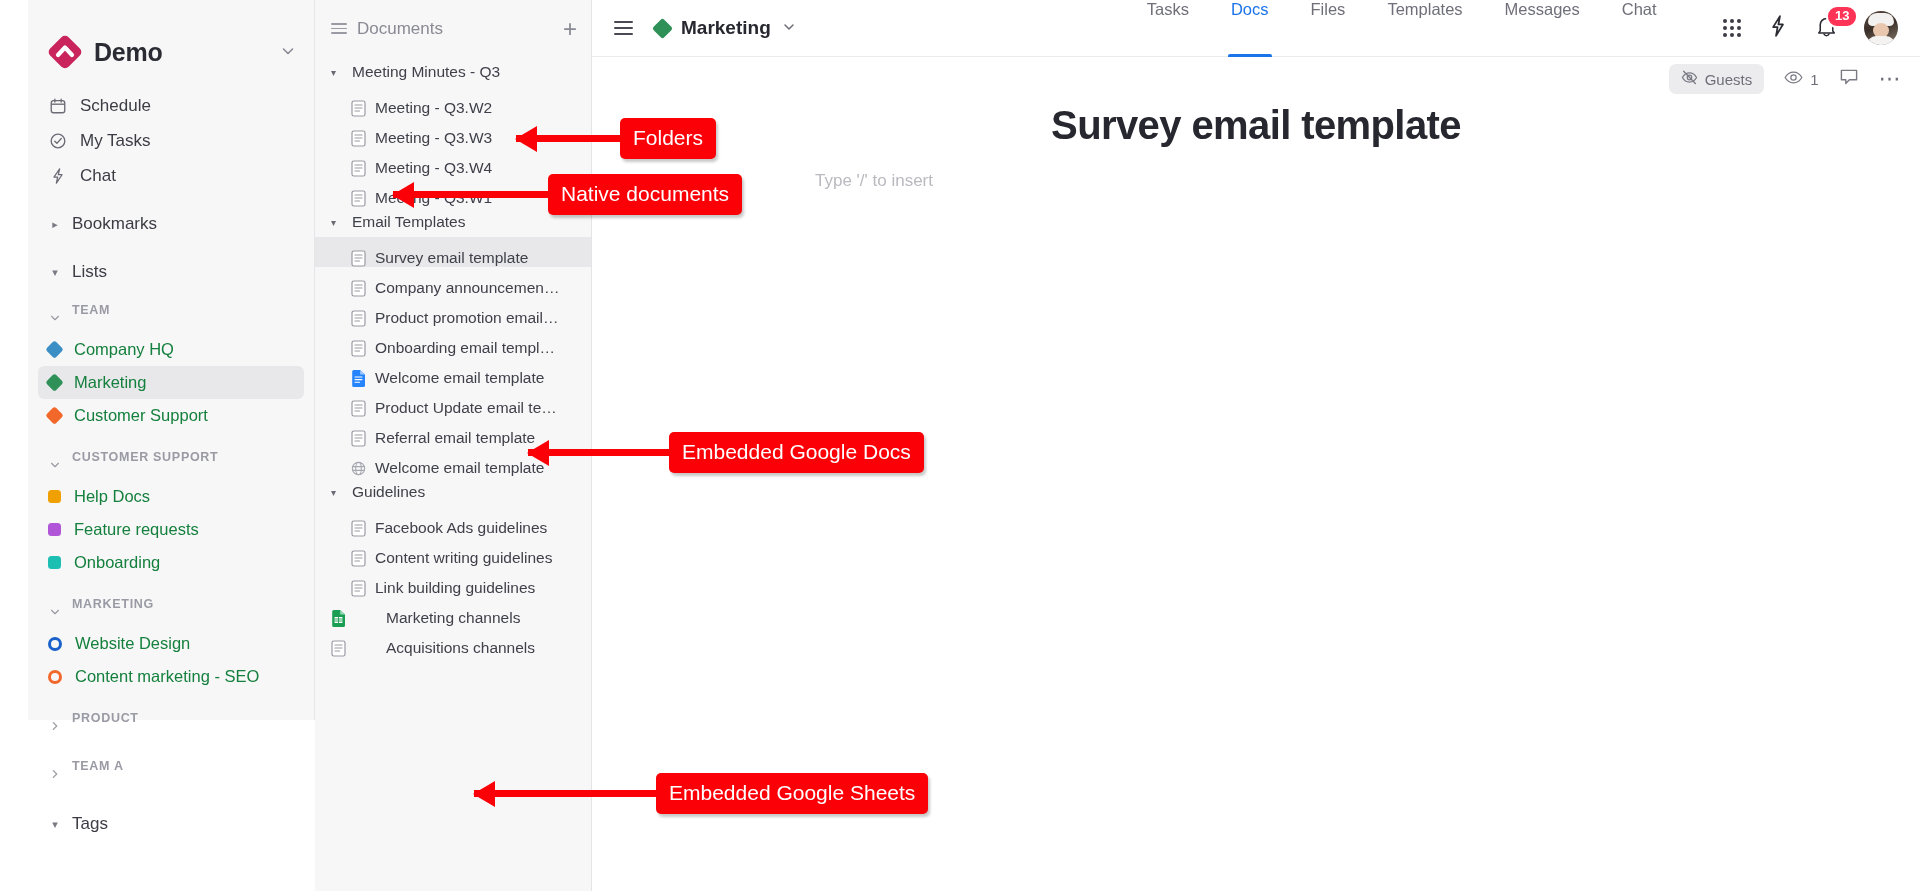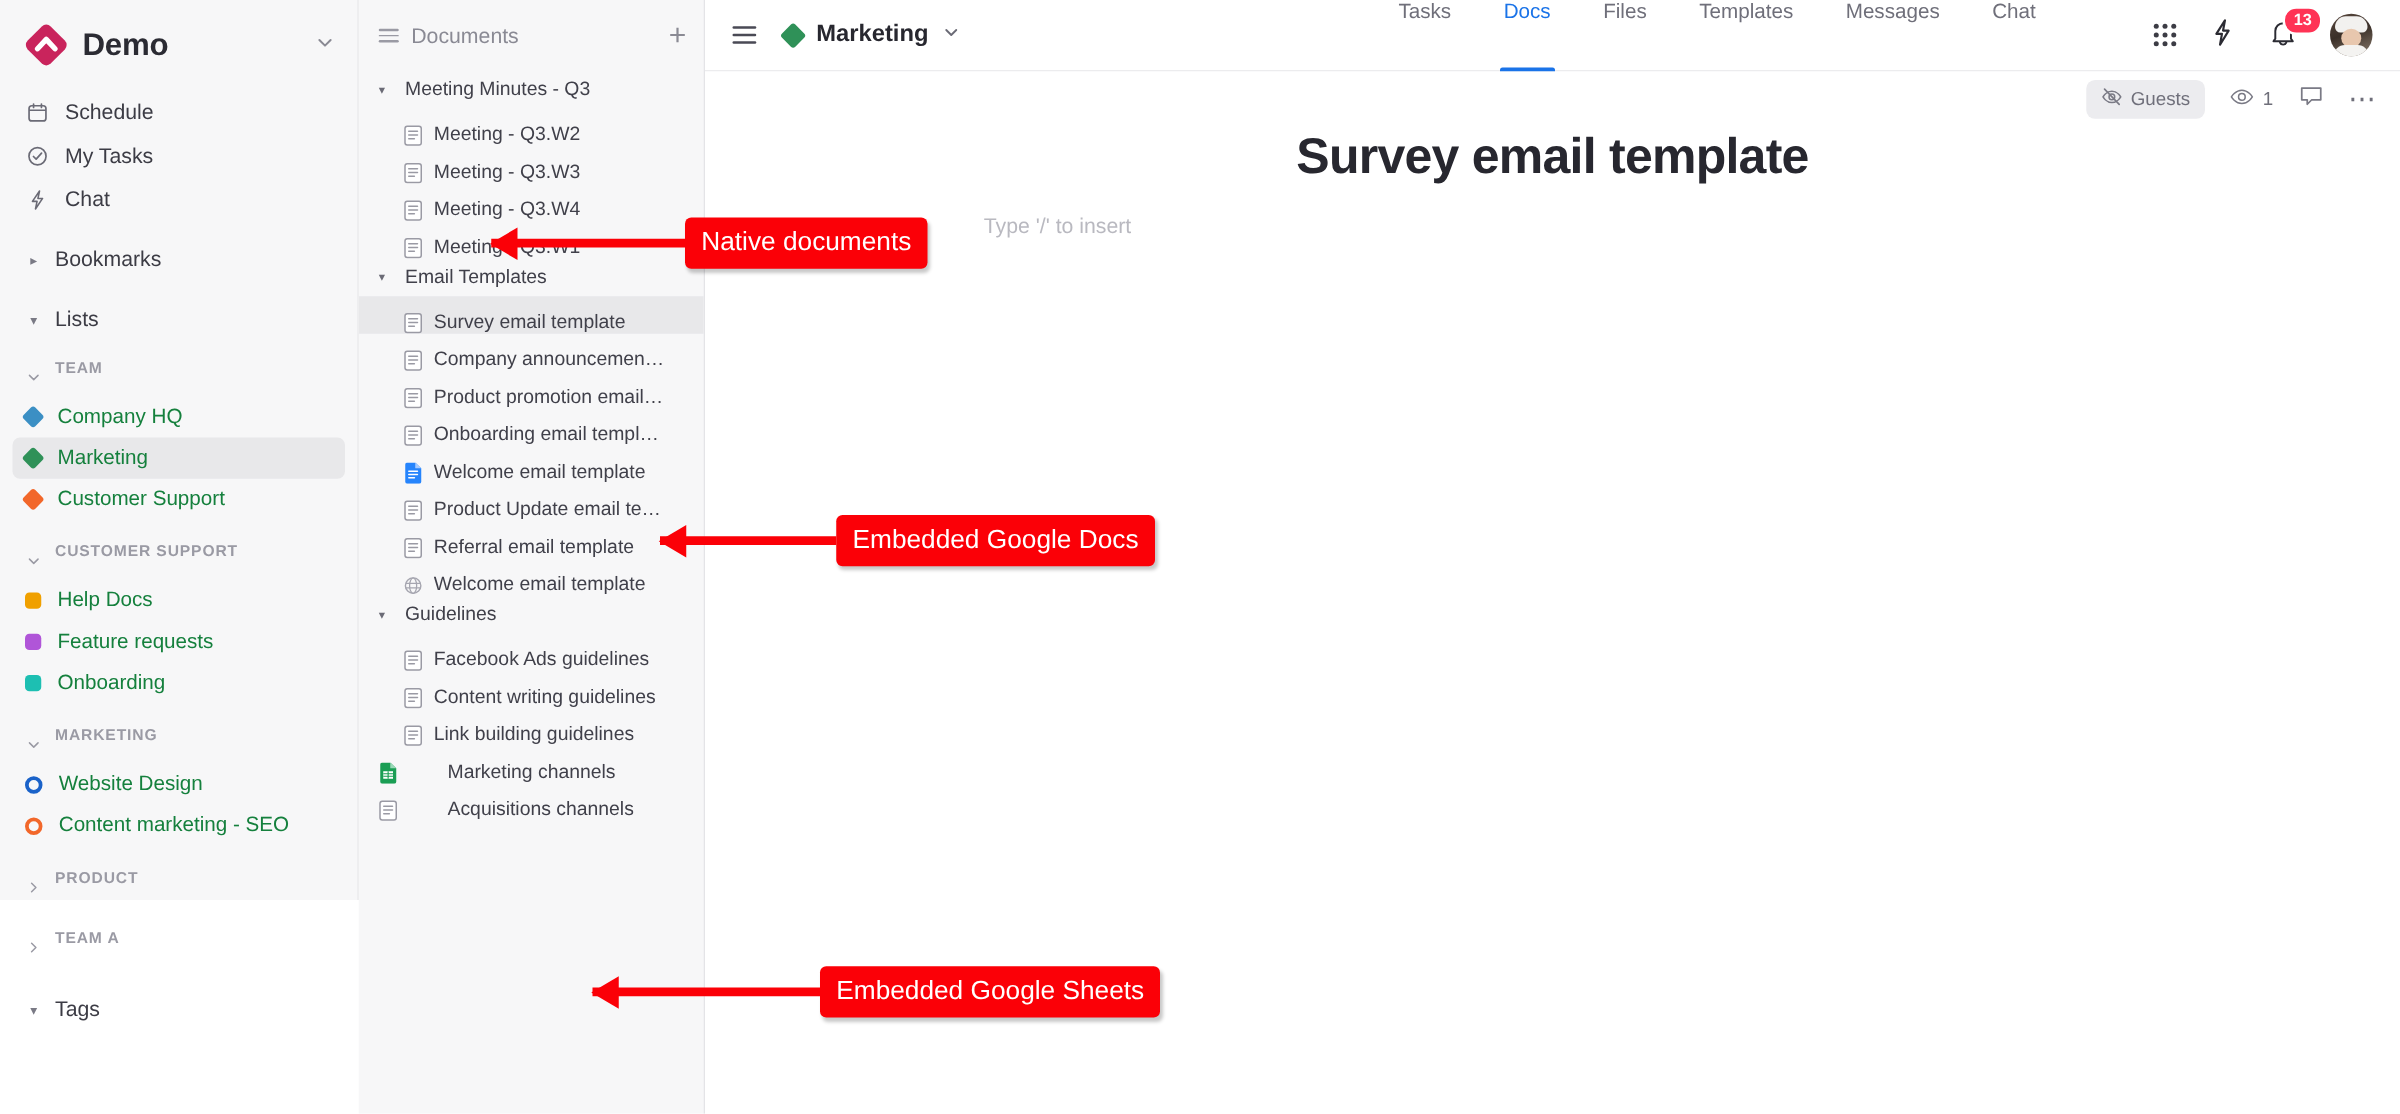--- a/index.html
+++ b/index.html
@@ -12,21 +12,22 @@
   }
   .app { display: flex; width: 1920px; height: 891px; position: relative; }
 
   
   .sidebar {
     width: 287px; height: 720px;
     background: #f7f7f8;
     border-right: 1px solid #e6e6e8;
     flex: 0 0 287px;
     position: relative;
-    padding-top: 0;
+    padding-top: 16px;
+    margin-left: 28px;
   }
   .brand {
     height: 72px; display: flex; align-items: center;
     padding: 0 18px 0 20px;
   }
   .brand-logo { width: 34px; height: 34px; flex: 0 0 34px; position: relative; }
   .brand-name {
     font-size: 25px; font-weight: 600; color: #2b2b33;
     margin-left: 12px; letter-spacing: -0.2px; flex: 1;
   }
@@ -650,29 +651,35 @@
       <span class="dots">⋯</span>
     </div>
 
     <div class="doc-body">
       <div class="doc-title">Survey email template</div>
       <div class="doc-placeholder">Type '/' to insert</div>
     </div>
 
   </div>
 
+  <div class="ann ann-row" style="left:516px; top:118px;">
+    <span class="ann-arrow" style="width:104px;">
+        <span class="ann-head"></span>
+      </span>
+    <span class="ann-box">Folders</span>
+  </div>
 
   <div class="ann ann-row" style="left:393px; top:174px;">
     <span class="ann-arrow" style="width:155px;">
         <span class="ann-head"></span>
       </span>
     <span class="ann-box">Native documents</span>
   </div>
 
-  <div class="ann ann-row" style="left:528px; top:412px;">
+  <div class="ann ann-row" style="left:528px; top:432px;">
     <span class="ann-arrow" style="width:141px;">
         <span class="ann-head"></span>
       </span>
     <span class="ann-box">Embedded Google Docs</span>
   </div>
 
   <div class="ann ann-row" style="left:474px; top:773px;">
     <span class="ann-arrow" style="width:182px;">
         <span class="ann-head"></span>
       </span>

